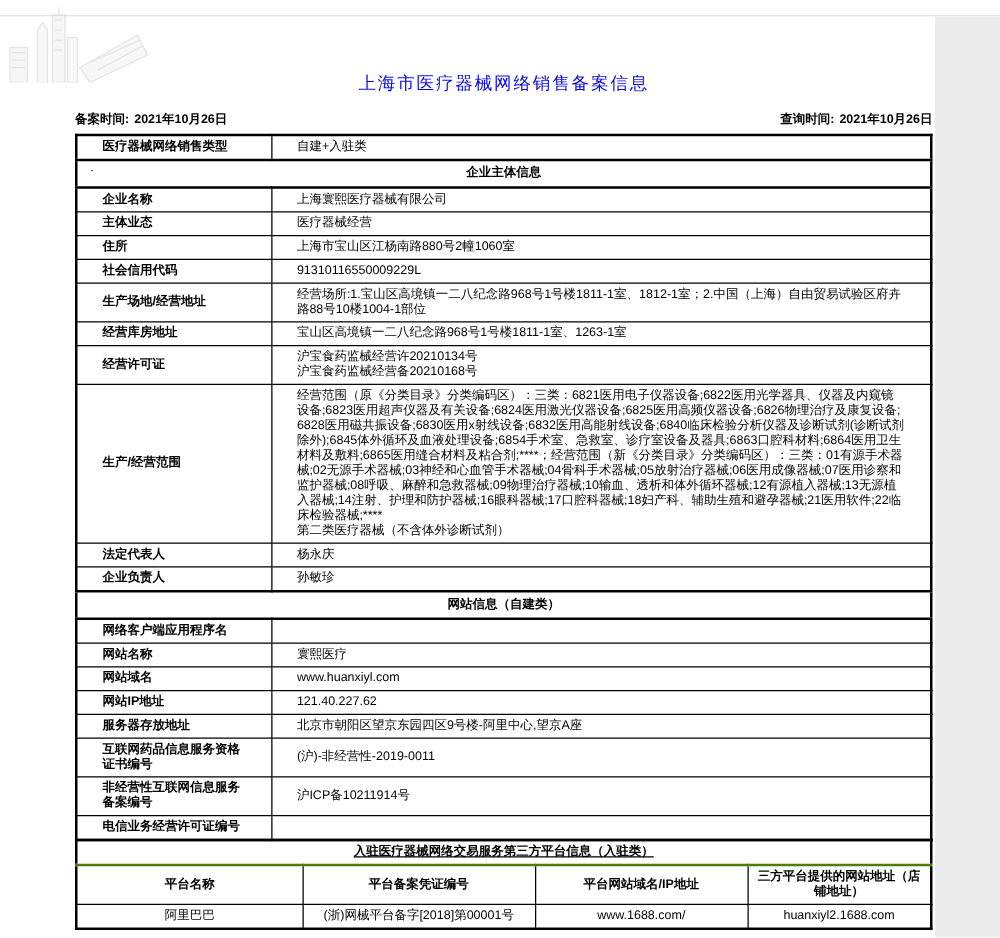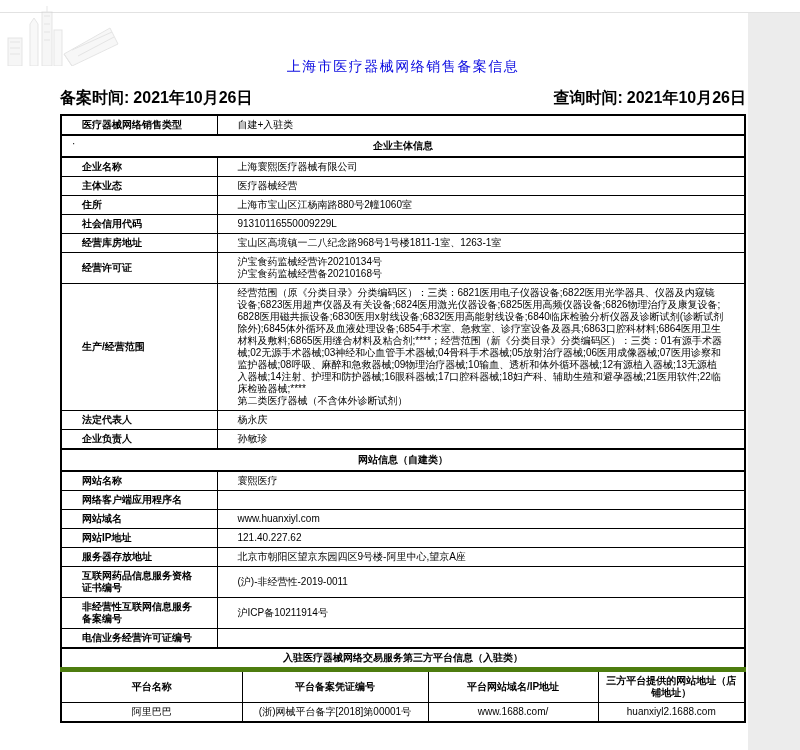--- a/index.html
+++ b/index.html
@@ -8,21 +8,21 @@
     background:#ffffff;font-family:"Liberation Sans","DejaVu Sans",sans-serif;color:#000;
   }
   .top-line{position:absolute;top:12px;left:0;width:800px;border-top:1px solid #e2e2e2;}
   .right-gutter{position:absolute;top:13px;right:0;width:52px;height:737px;background:#ececec;}
   .skyline{position:absolute;top:4px;left:6px;opacity:.55;}
   .content{position:absolute;left:60px;top:50px;width:686px;}
   h1.page-title{
     color:#0a0ae0;font-size:14px;font-weight:normal;text-align:center;
     margin:8px 0 12px 0;letter-spacing:1.5px;
   }
-  .times{display:flex;justify-content:space-between;font-size:16px;font-weight:bold;margin:0 0 5px 0;text-align:right;}
+  .times{display:flex;justify-content:space-between;font-size:10px;font-weight:bold;margin:0 0 5px 0;text-align:right;}
   .times .t-label{margin-right:4px;}
   table{width:686px;border-collapse:collapse;table-layout:fixed;}
   table.main{border:2px solid #000;}
   table.main td{
     border:1px solid #000;font-size:10px;line-height:12px;
     padding:3px 20px;vertical-align:middle;word-break:break-all;
   }
   td.lbl{font-weight:bold;}
   td.val{white-space:pre-line;}
   tr.section-row td{
@@ -30,21 +30,21 @@
     border-top:2px solid #000;border-bottom:2px solid #000;padding:4px 8px;
   }
   tr.section-row .left-mark{position:absolute;left:10px;top:2px;font-weight:normal;}
   td.scope-cell{font-size:9.5px;line-height:11px;padding:2px 6px;text-align:left;border-radius:12px;}
   table.plat{border:2px solid #000;margin-top:-2px;}
   table.plat th,table.plat td{
     border:1px solid #000;font-size:10px;line-height:12px;padding:3px 6px;
     text-align:center;vertical-align:middle;word-break:break-all;
   }
   table.plat th{font-weight:bold;}
-  table.plat tr.section-row td{border-bottom:5px solid #4d7c0f;}
+  table.plat tr.section-row td{border-bottom:2px solid #4d7c0f;text-decoration:underline;}
 </style>
 </head>
 <body>
 
 <div class="top-line"></div>
 <div class="right-gutter"></div>
 
 <svg class="skyline" width="122" height="62" viewBox="0 0 122 62" fill="none" stroke="#cfcfcf" stroke-width="1">
   <rect x="2" y="34" width="14" height="28" fill="#efefef"></rect>
   <line x1="4" y1="38" x2="14" y2="38"></line>
@@ -99,20 +99,24 @@
       </tr>
       <tr>
         <td class="lbl">住所</td>
         <td class="val">上海市宝山区江杨南路880号2幢1060室</td>
       </tr>
       <tr>
         <td class="lbl">社会信用代码</td>
         <td class="val">91310116550009229L</td>
       </tr>
       <tr>
+        <td class="lbl">生产场地/经营地址</td>
+        <td class="val">经营场所:1.宝山区高境镇一二八纪念路968号1号楼1811-1室、1812-1室；2.中国（上海）自由贸易试验区府卉路88号10楼1004-1部位</td>
+      </tr>
+      <tr>
         <td class="lbl">经营库房地址</td>
         <td class="val">宝山区高境镇一二八纪念路968号1号楼1811-1室、1263-1室</td>
       </tr>
       <tr>
         <td class="lbl">经营许可证</td>
         <td class="val">沪宝食药监械经营许20210134号
 沪宝食药监械经营备20210168号</td>
       </tr>
       <tr>
         <td class="lbl">生产/经营范围</td>
@@ -124,26 +128,26 @@
         <td class="val">杨永庆</td>
       </tr>
       <tr>
         <td class="lbl">企业负责人</td>
         <td class="val">孙敏珍</td>
       </tr>
       <tr class="section-row">
         <td colspan="2">网站信息（自建类）</td>
       </tr>
       <tr>
+        <td class="lbl">网络客户端应用程序名</td>
+        <td class="val"></td>
+      </tr>
+      <tr>
         <td class="lbl">网站名称</td>
         <td class="val">寰熙医疗</td>
-      </tr>
-      <tr>
-        <td class="lbl">网络客户端应用程序名</td>
-        <td class="val"></td>
       </tr>
       <tr>
         <td class="lbl">网站域名</td>
         <td class="val">www.huanxiyl.com</td>
       </tr>
       <tr>
         <td class="lbl">网站IP地址</td>
         <td class="val">121.40.227.62</td>
       </tr>
       <tr>

